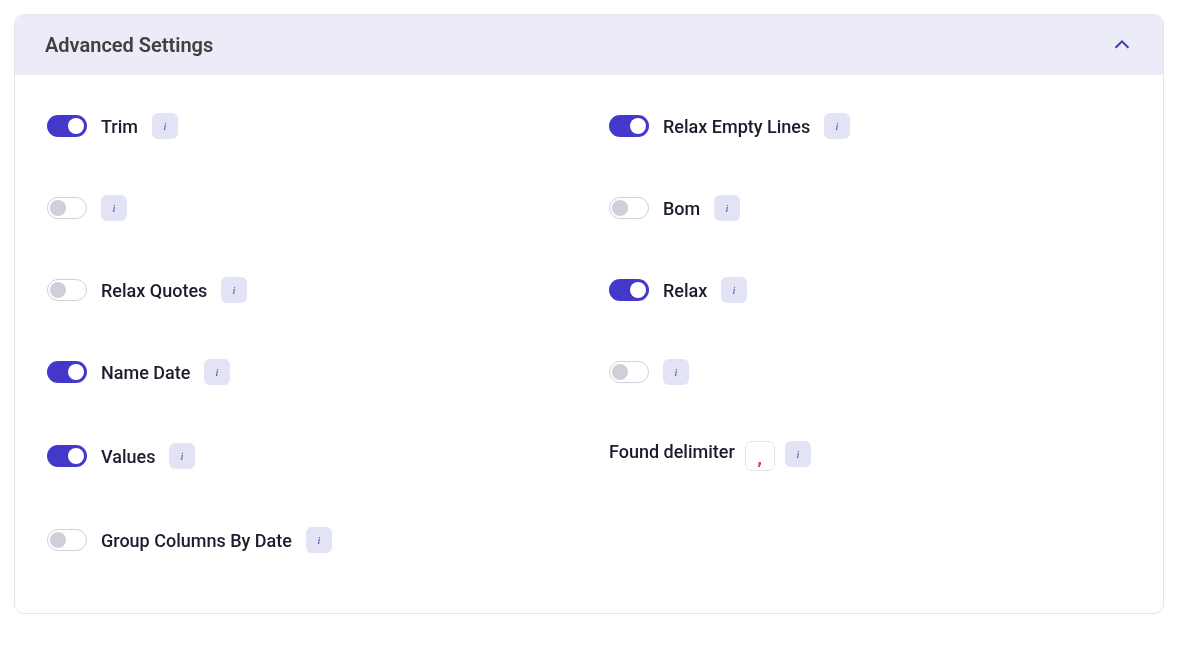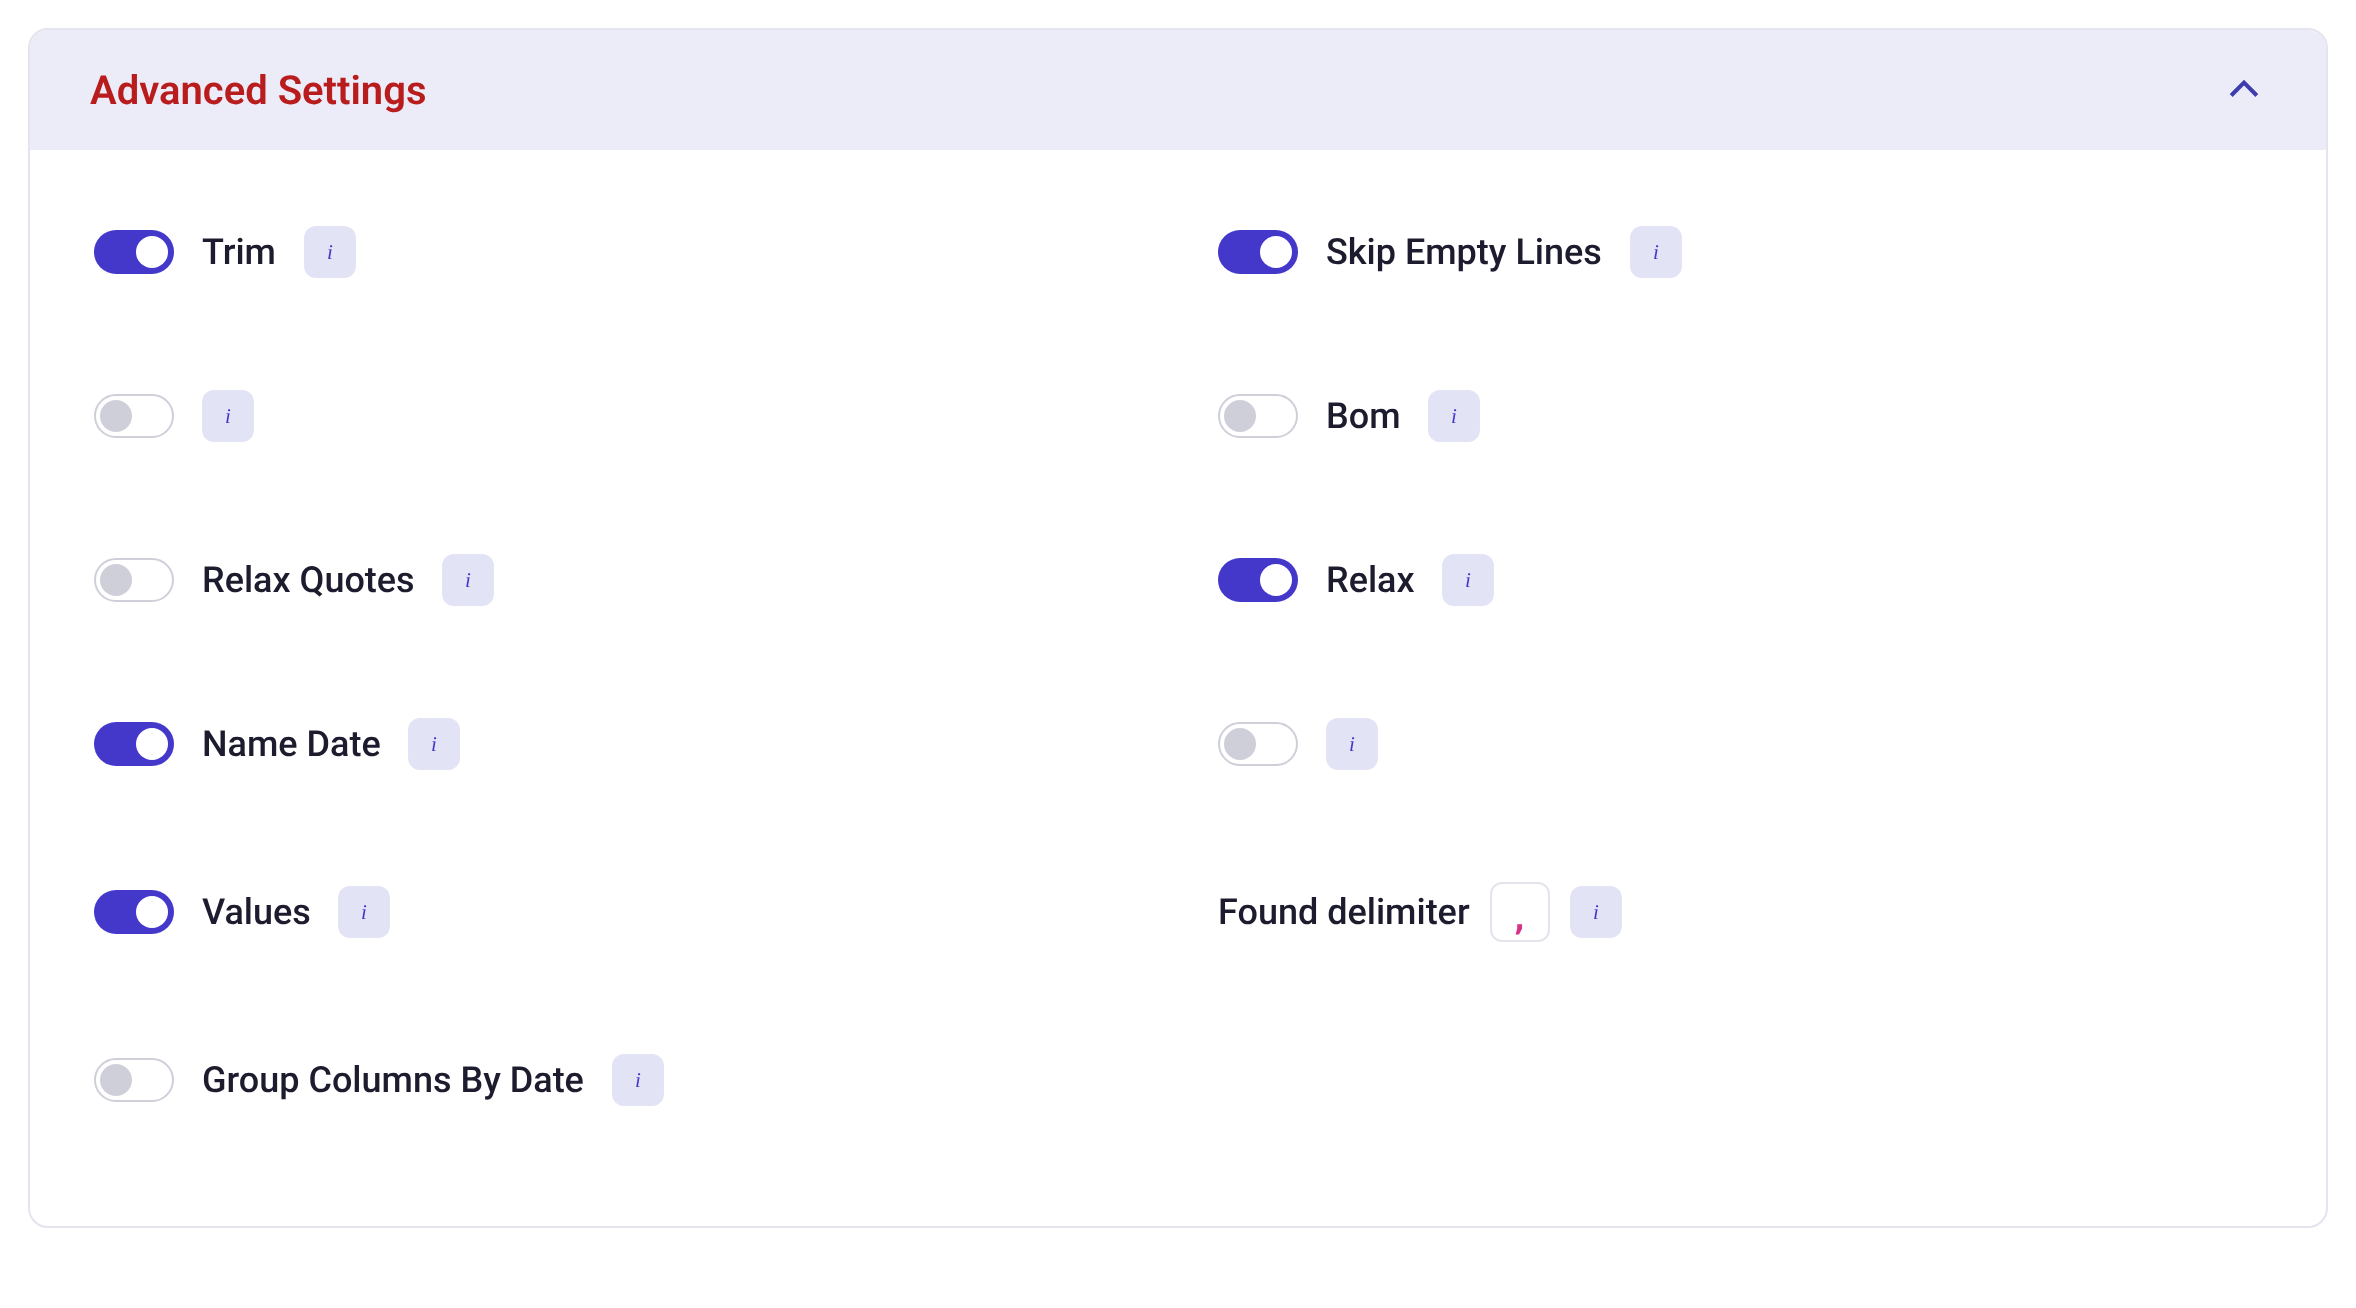--- a/index.html
+++ b/index.html
@@ -17,21 +17,21 @@
   }
   .panel-header {
     display: flex;
     align-items: center;
     justify-content: space-between;
     background: #ececf8;
     padding: 18px 30px;
     cursor: pointer;
   }
   .panel-title {
-    color: #b91c1c;
+    color: #404040;
     font-size: 20px;
     font-weight: 600;
   }
   .chevron {
     width: 22px;
     height: 22px;
     stroke: #3d3db0;
     stroke-width: 2.2;
     fill: none;
   }
@@ -91,21 +91,21 @@
     justify-content: center;
     cursor: pointer;
     flex-shrink: 0;
   }
   .info-badge svg {
     width: 14px;
     height: 14px;
   }
   .delimiter-row {
     display: flex;
-    align-items: center;
+    align-items: flex-start;
     gap: 10px;
   }
   .delimiter-box {
     border: 1px solid #e4e4ef;
     border-radius: 6px;
     width: 30px;
     height: 30px;
     display: inline-flex;
     align-items: flex-end;
     justify-content: center;
@@ -142,21 +142,21 @@
         <svg viewBox="0 0 24 24">
             <text x="12" y="18" text-anchor="middle" font-family="Georgia, serif" font-style="italic" font-size="18" fill="#4338ca">i</text>
           </svg>
       </span>
     </div>
 
     <div class="setting">
       <span class="toggle on">
           <span class="knob"></span>
         </span>
-      <span class="setting-label">Skip Empty Lines</span>
+      <span class="setting-label">Relax Empty Lines</span>
       <span class="info-badge">
         <svg viewBox="0 0 24 24">
             <text x="12" y="18" text-anchor="middle" font-family="Georgia, serif" font-style="italic" font-size="18" fill="#4338ca">i</text>
           </svg>
       </span>
     </div>
 
     <div class="setting">
       <span class="toggle off">
           <span class="knob"></span>

